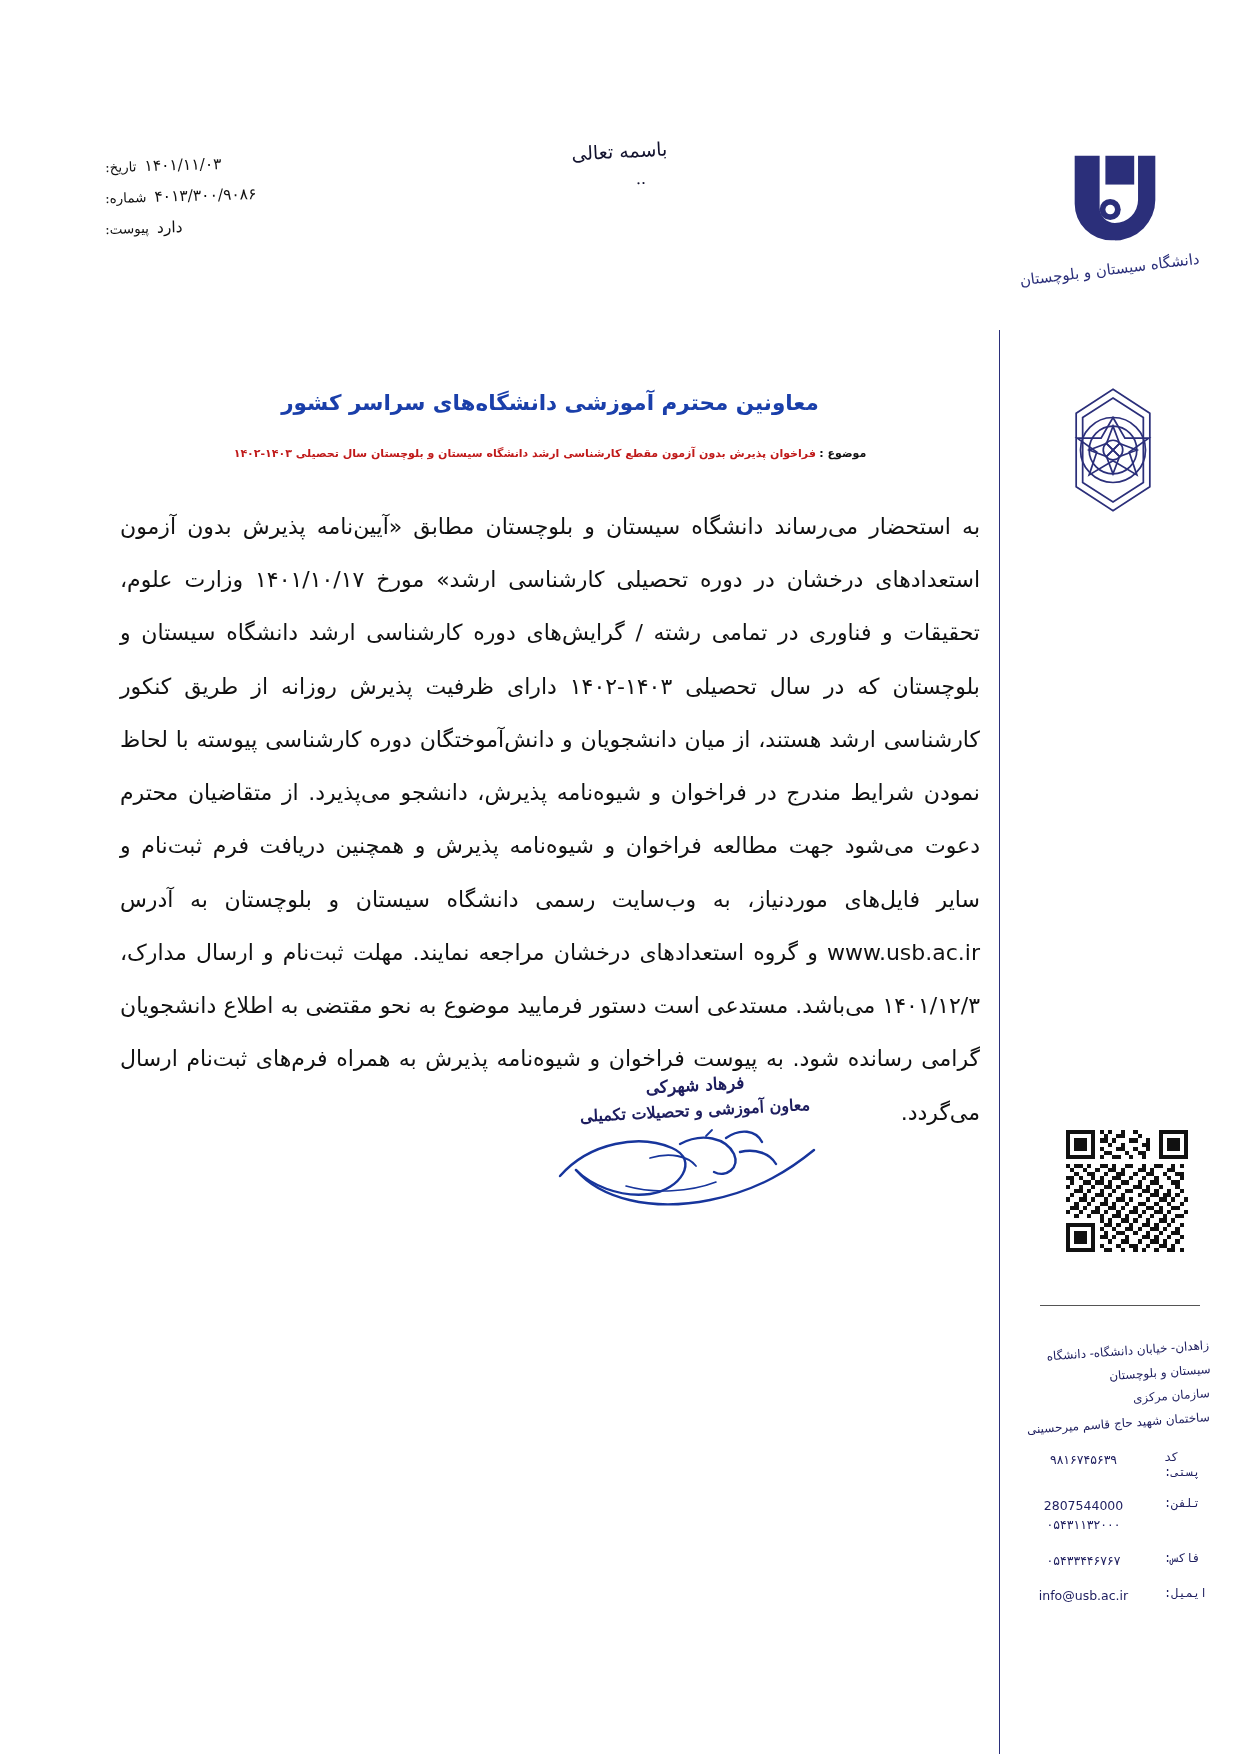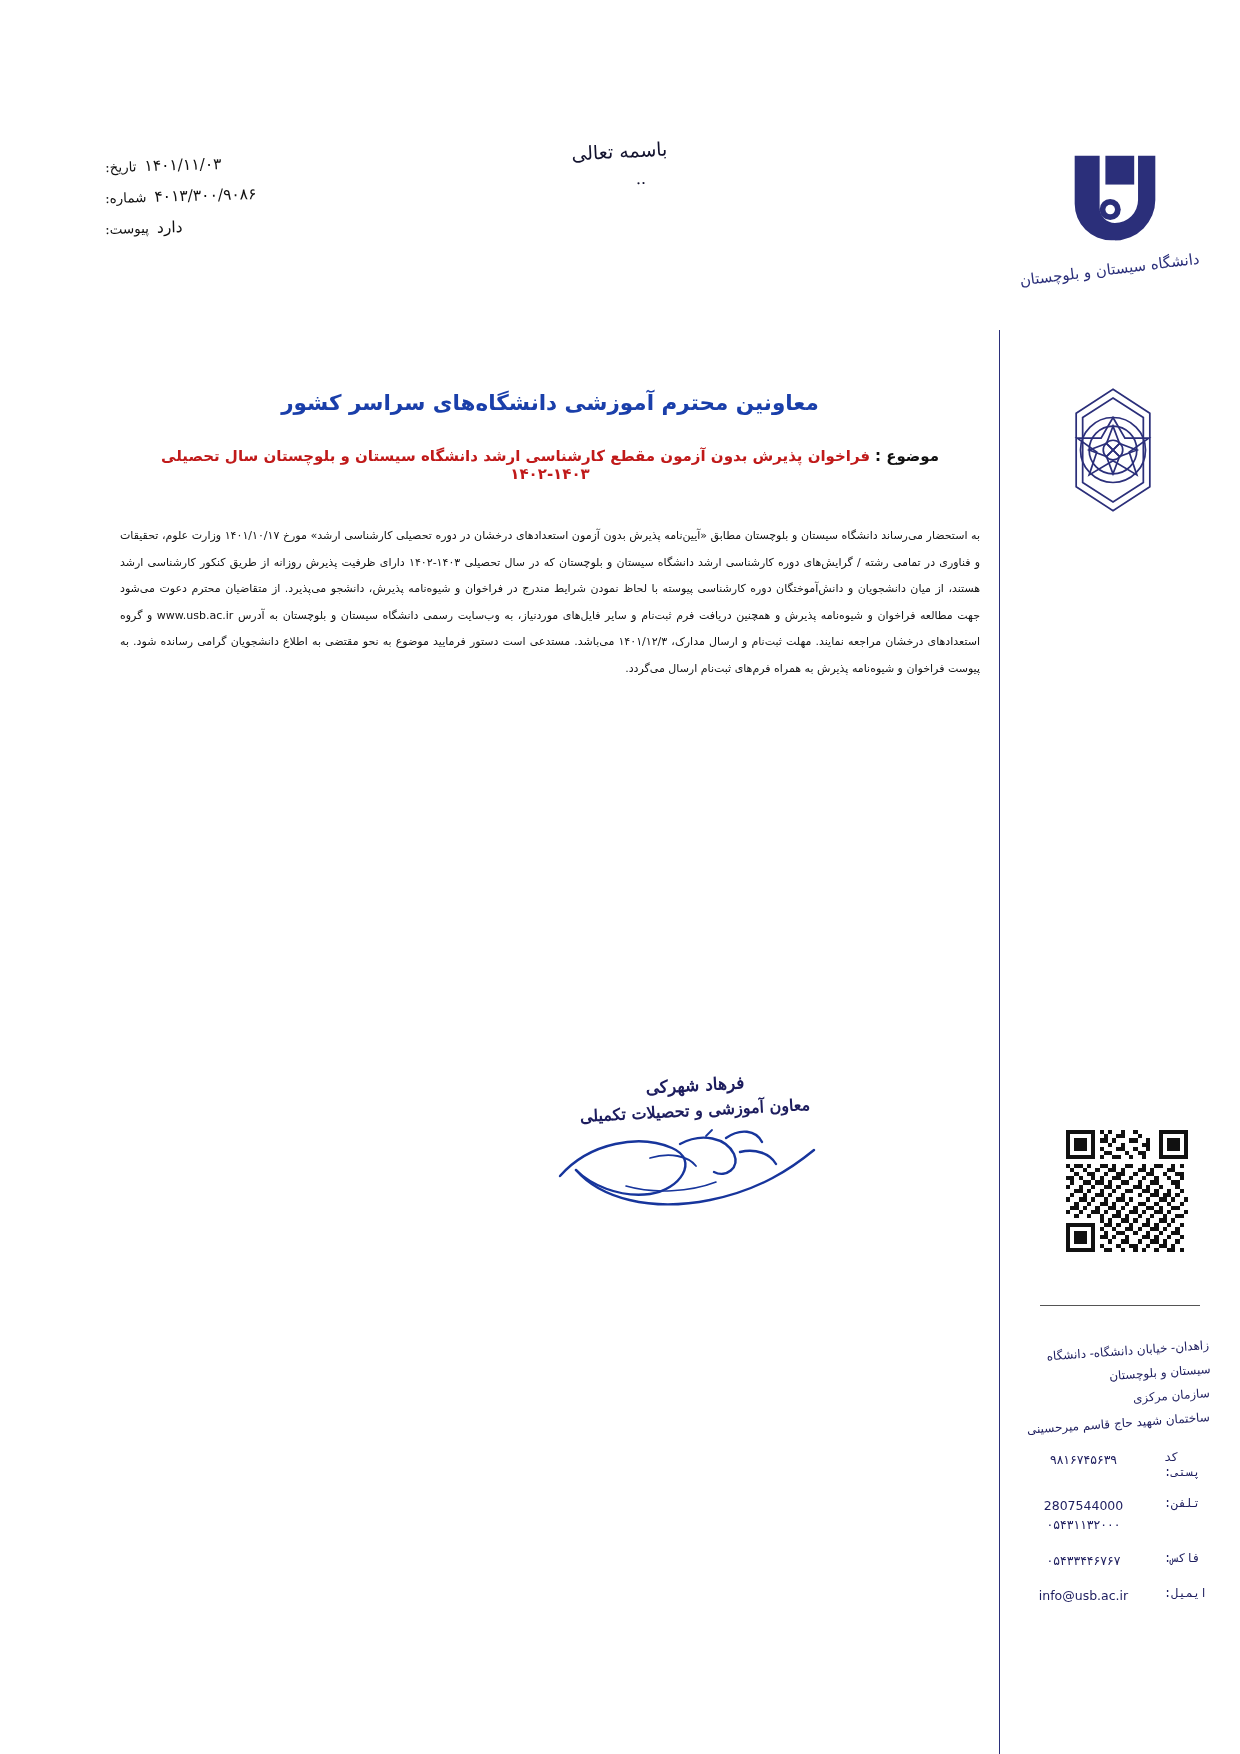--- a/index.html
+++ b/index.html
@@ -187,38 +187,38 @@
     text-align: center;
     color: #1a3faa;
     font-weight: bold;
     font-size: 21.5px;
     letter-spacing: .2px;
     margin-bottom: 32px;
   }
 
   .subject {
     text-align: center;
-    font-size: 15px;
+    font-size: 11px;
     margin-bottom: 40px;
     color: #111;
   }
   .subject .slabel { font-weight: bold; }
   .subject .stext {
     color: #c01a1a;
     font-weight: bold;
   }
 
   .greeting {
     text-align: center;
     font-size: 17.5px;
     margin-bottom: 42px;
   }
 
   .para {
-    font-size: 11px;
+    font-size: 22px;
     line-height: 2.42;
     text-align: justify;
     text-justify: inter-word;
     text-align-last: right;
   }
   .para .ltr {
     direction: ltr;
     unicode-bidi: isolate;
     display: inline-block;
   }

